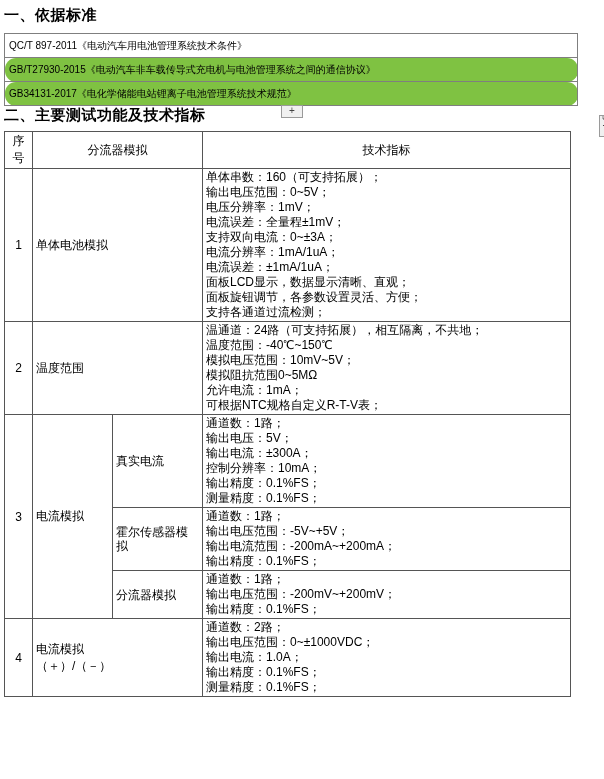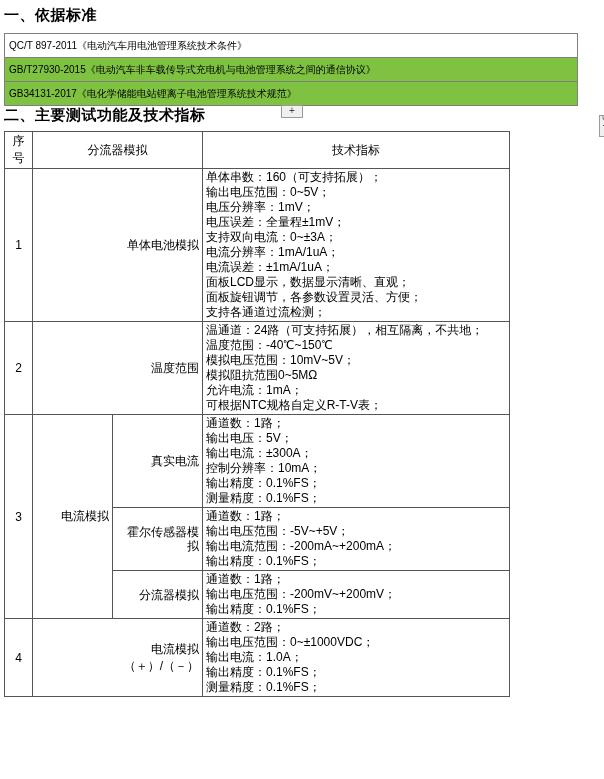--- a/index.html
+++ b/index.html
@@ -50,20 +50,21 @@
     border: 1px solid #7f7f7f;
     height: 21px;
     padding: 1px 4px;
     font-size: 10px;
     vertical-align: middle;
     white-space: nowrap;
     overflow: hidden;
   }
   table.std tr.hl td {
     background: #7fc242;
+    border-radius: 11px;
   }
   
   .handle {
     position: absolute;
     background: #f0f0f0;
     border: 1px solid #9a9a9a;
     color: #444;
     font-size: 10px;
     line-height: 10px;
     text-align: center;
@@ -90,41 +91,41 @@
     height: 12px;
   }
   .resize-corner svg { display: block; }
 
   
   .spec-wrap {
     margin: 0 4px 0 4px;
   }
   table.spec {
     border-collapse: collapse;
-    width: 506px;
+    width: 567px;
     table-layout: fixed;
   }
   table.spec td, table.spec th {
     border: 1px solid #555555;
     padding: 1px 3px;
     font-size: 12px;
     font-weight: normal;
     vertical-align: middle;
   }
   table.spec th {
     text-align: center;
     height: 17px;
     font-size: 12px;
   }
   td.idx {
     text-align: center;
     width: 28px;
   }
   td.fn {
-    text-align: right;
+    text-align: left;
   }
   td.spec-cell {
     vertical-align: top;
     padding: 2px 4px;
     line-height: 15px;
   }
   .spec-cell div {
     white-space: nowrap;
   }
   .fn-sub {
@@ -182,21 +183,21 @@
       </thead>
       <tbody>
 
         <tr>
           <td class="idx">1</td>
           <td class="fn" colspan="2">单体电池模拟</td>
           <td class="spec-cell">
             <div>单体串数：160（可支持拓展）；</div>
             <div>输出电压范围：0~5V；</div>
             <div>电压分辨率：1mV；</div>
-            <div>电压误差：全量程±1mV；</div>
+            <div>电流误差：全量程±1mV；</div>
             <div>支持双向电流：0~±3A；</div>
             <div>电流分辨率：1mA/1uA；</div>
             <div>电流误差：±1mA/1uA；</div>
             <div>面板LCD显示，数据显示清晰、直观；</div>
             <div>面板旋钮调节，各参数设置灵活、方便；</div>
             <div>支持各通道过流检测；</div>
           </td>
         </tr>
 
         <tr>

